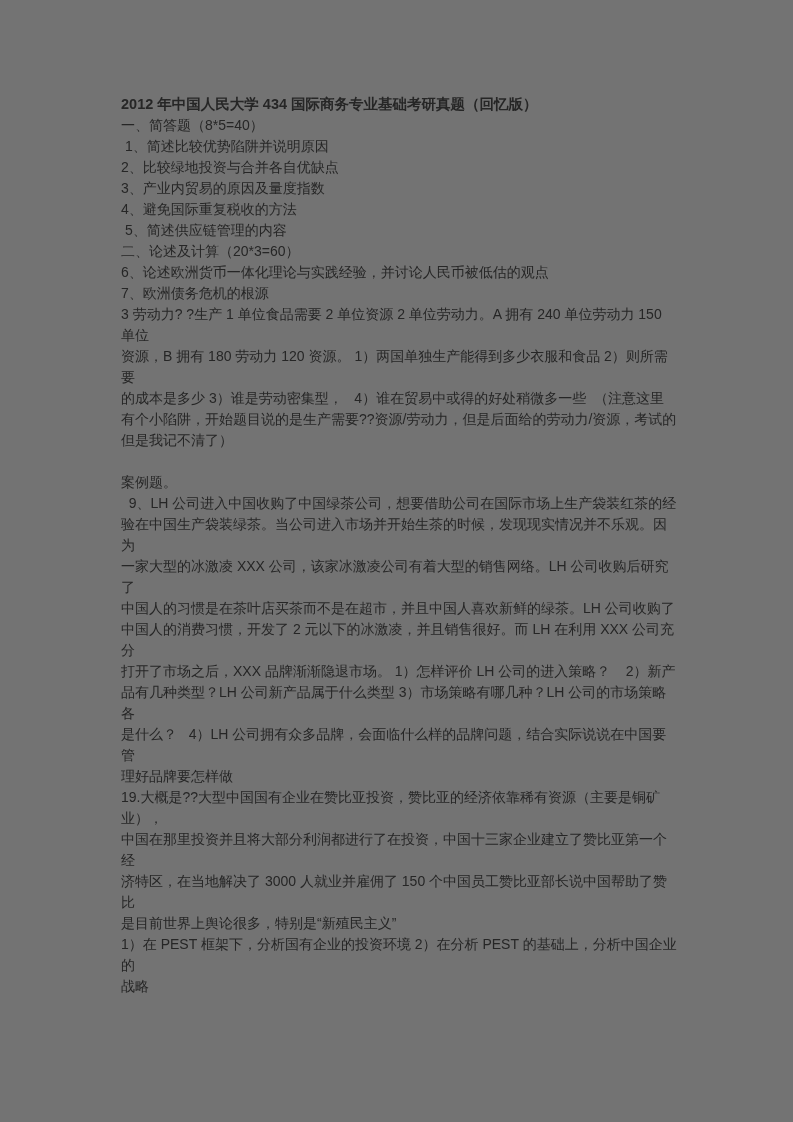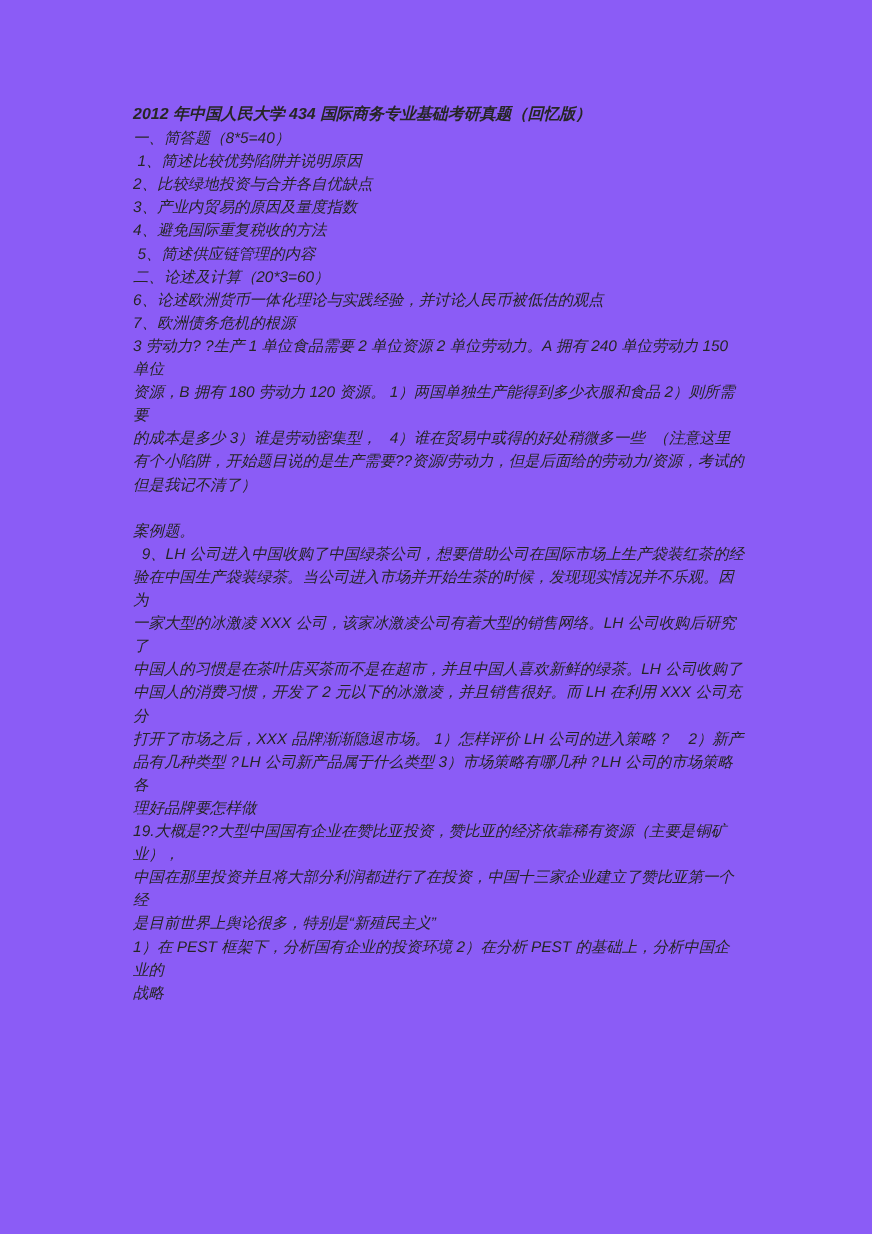--- a/index.html
+++ b/index.html
@@ -4,24 +4,23 @@
 <style>
   html, body {
     margin: 0;
     padding: 0;
     background: #ffffff;
   }
   .page {
     position: relative;
     width: 793px;
     height: 1122px;
-    background: #8b5cf6;
+    background: #737373;
     overflow: hidden;
     font-family: "Liberation Sans", "DejaVu Sans", sans-serif;
-    font-style: italic;
   }
   .content {
     position: absolute;
     left: 121px;
     top: 94px;
     width: 556px;
     color: #262626;
     font-size: 14px;
     line-height: 21px;
     text-align: left;
@@ -58,20 +57,22 @@
     <div class="line">但是我记不清了）</div>
     <div class="line"></div>
     <div class="line">案例题。</div>
     <div class="line">  9、LH 公司进入中国收购了中国绿茶公司，想要借助公司在国际市场上生产袋装红茶的经</div>
     <div class="line">验在中国生产袋装绿茶。当公司进入市场并开始生茶的时候，发现现实情况并不乐观。因为</div>
     <div class="line">一家大型的冰激凌 XXX 公司，该家冰激凌公司有着大型的销售网络。LH 公司收购后研究了</div>
     <div class="line">中国人的习惯是在茶叶店买茶而不是在超市，并且中国人喜欢新鲜的绿茶。LH 公司收购了</div>
     <div class="line">中国人的消费习惯，开发了 2 元以下的冰激凌，并且销售很好。而 LH 在利用 XXX 公司充分</div>
     <div class="line">打开了市场之后，XXX 品牌渐渐隐退市场。 1）怎样评价 LH 公司的进入策略？    2）新产</div>
     <div class="line">品有几种类型？LH 公司新产品属于什么类型 3）市场策略有哪几种？LH 公司的市场策略各</div>
+    <div class="line">是什么？   4）LH 公司拥有众多品牌，会面临什么样的品牌问题，结合实际说说在中国要管</div>
     <div class="line">理好品牌要怎样做</div>
     <div class="line">19.大概是??大型中国国有企业在赞比亚投资，赞比亚的经济依靠稀有资源（主要是铜矿业），</div>
     <div class="line">中国在那里投资并且将大部分利润都进行了在投资，中国十三家企业建立了赞比亚第一个经</div>
+    <div class="line">济特区，在当地解决了 3000 人就业并雇佣了 150 个中国员工赞比亚部长说中国帮助了赞比</div>
     <div class="line">是目前世界上舆论很多，特别是“新殖民主义”</div>
     <div class="line">1）在 PEST 框架下，分析国有企业的投资环境 2）在分析 PEST 的基础上，分析中国企业的</div>
     <div class="line">战略</div>
   </div>
 </div>
 
 </body></html>

